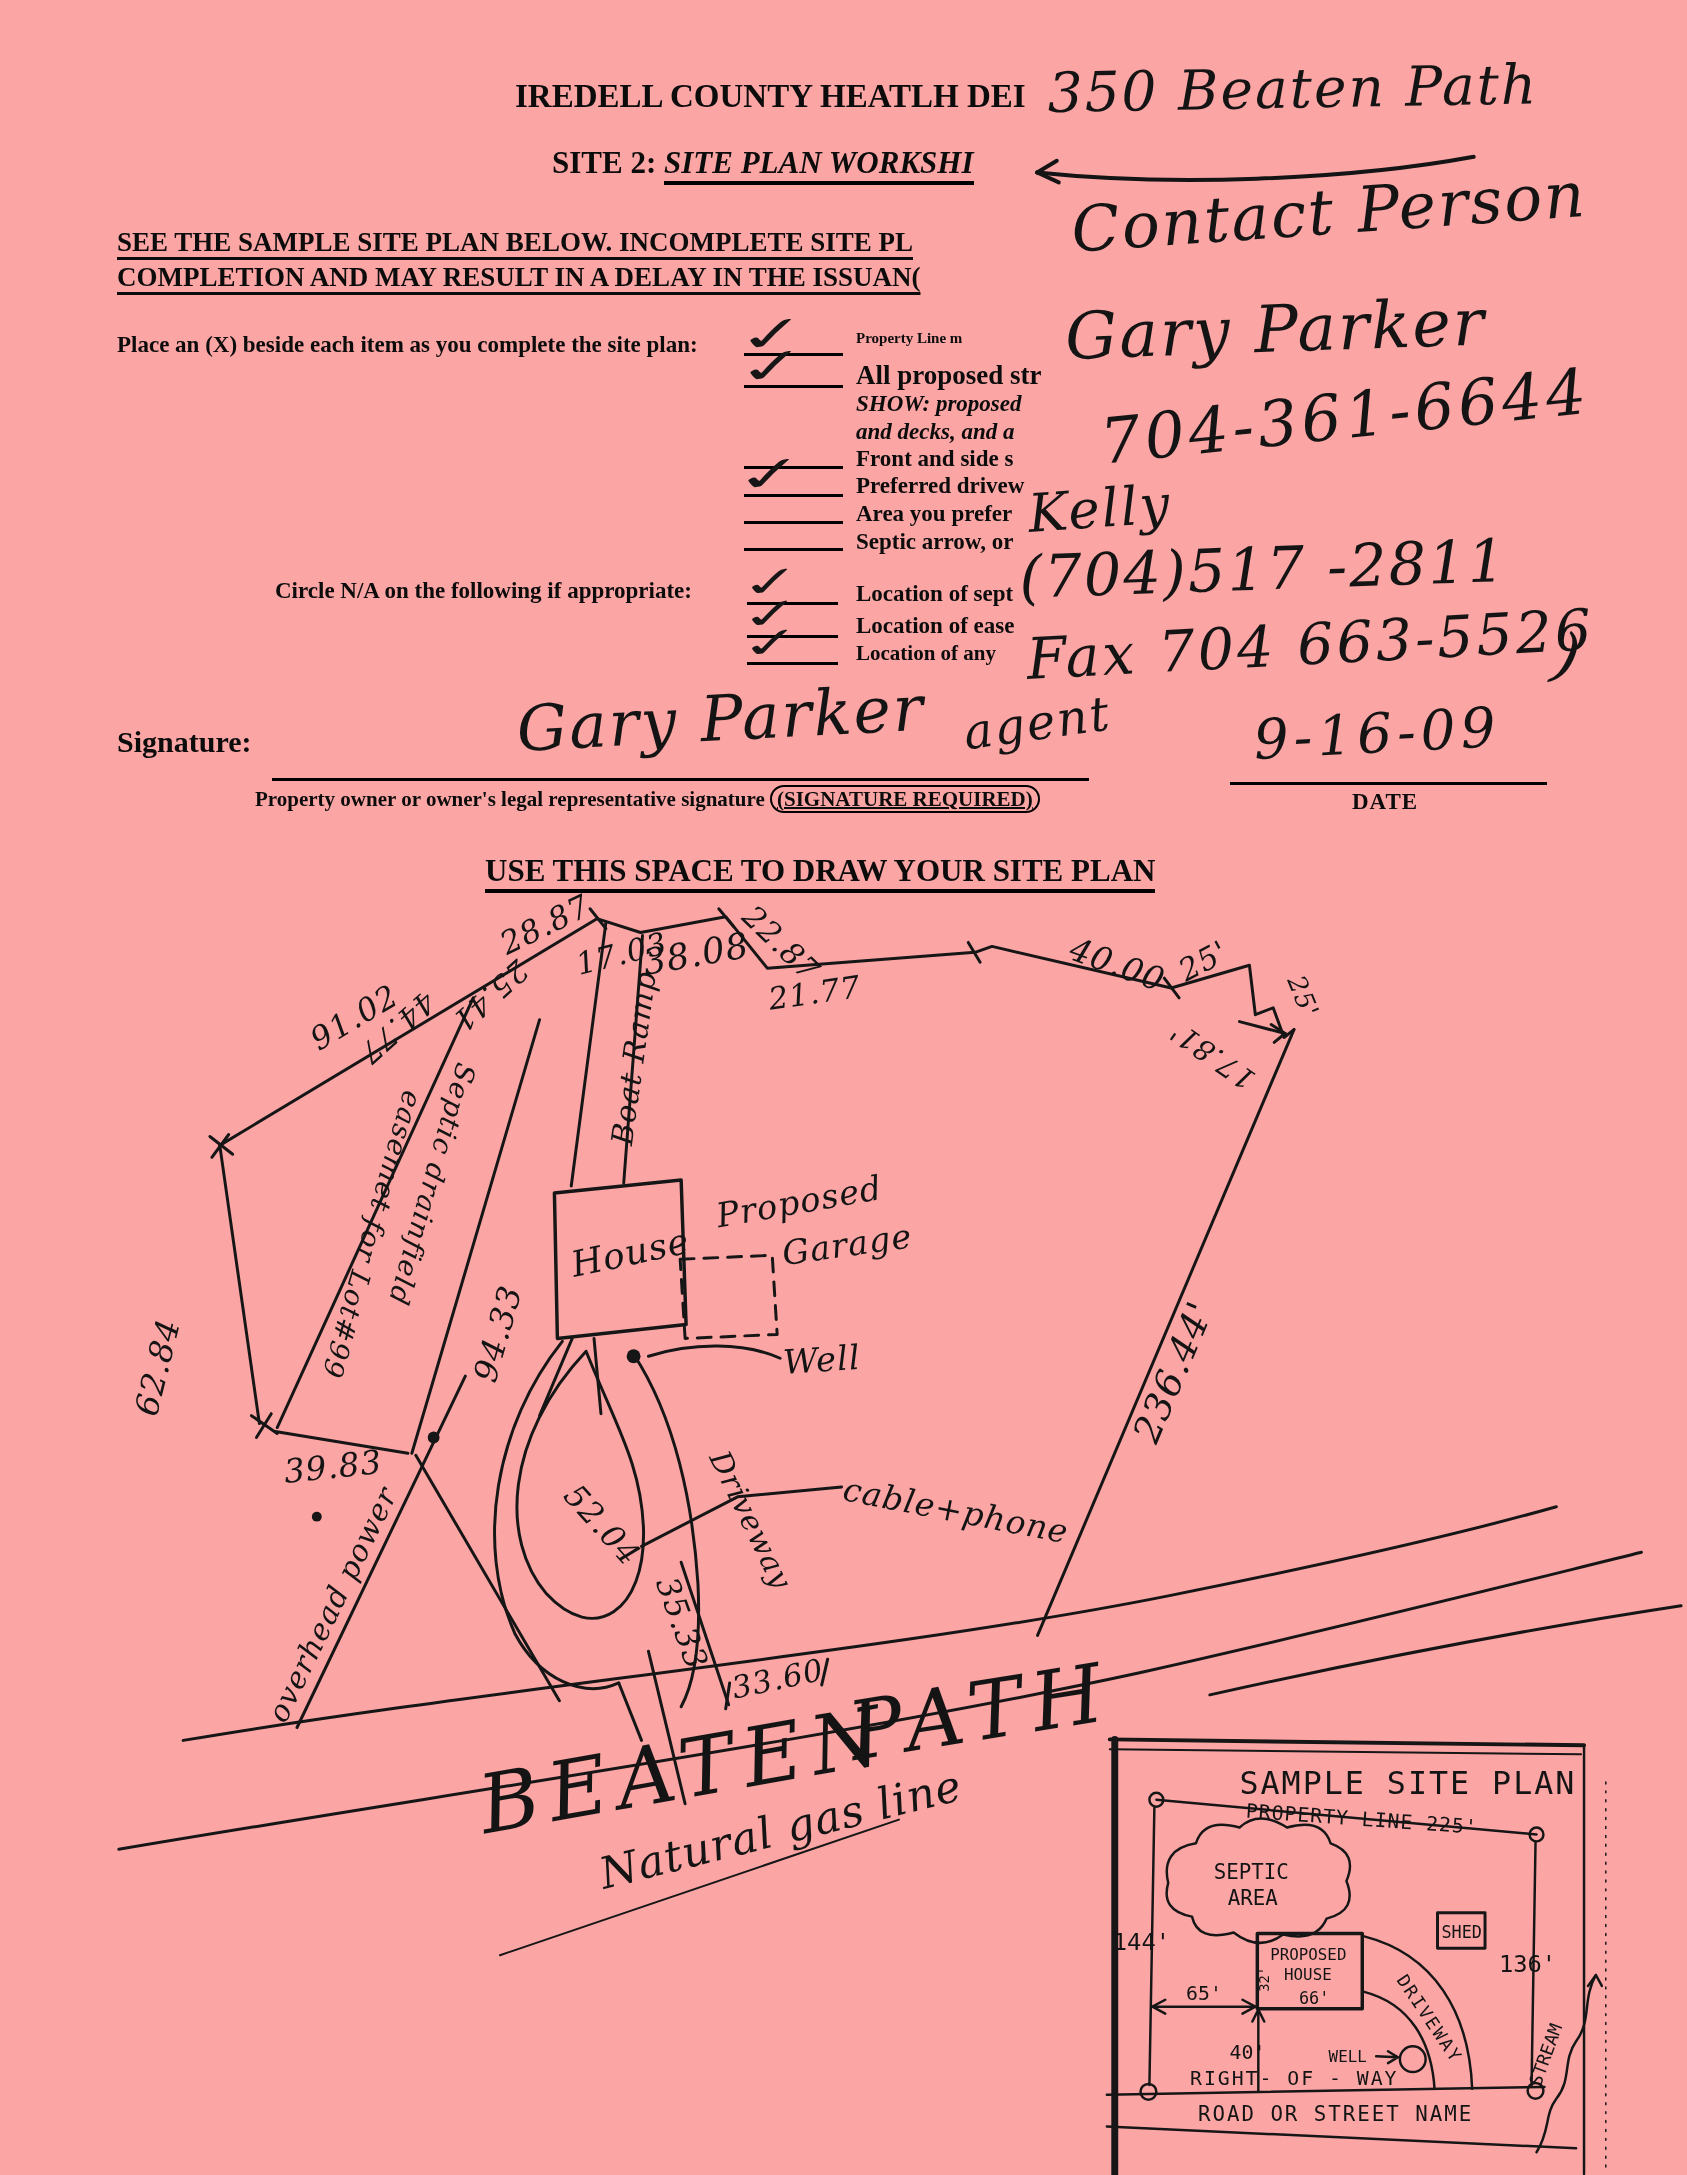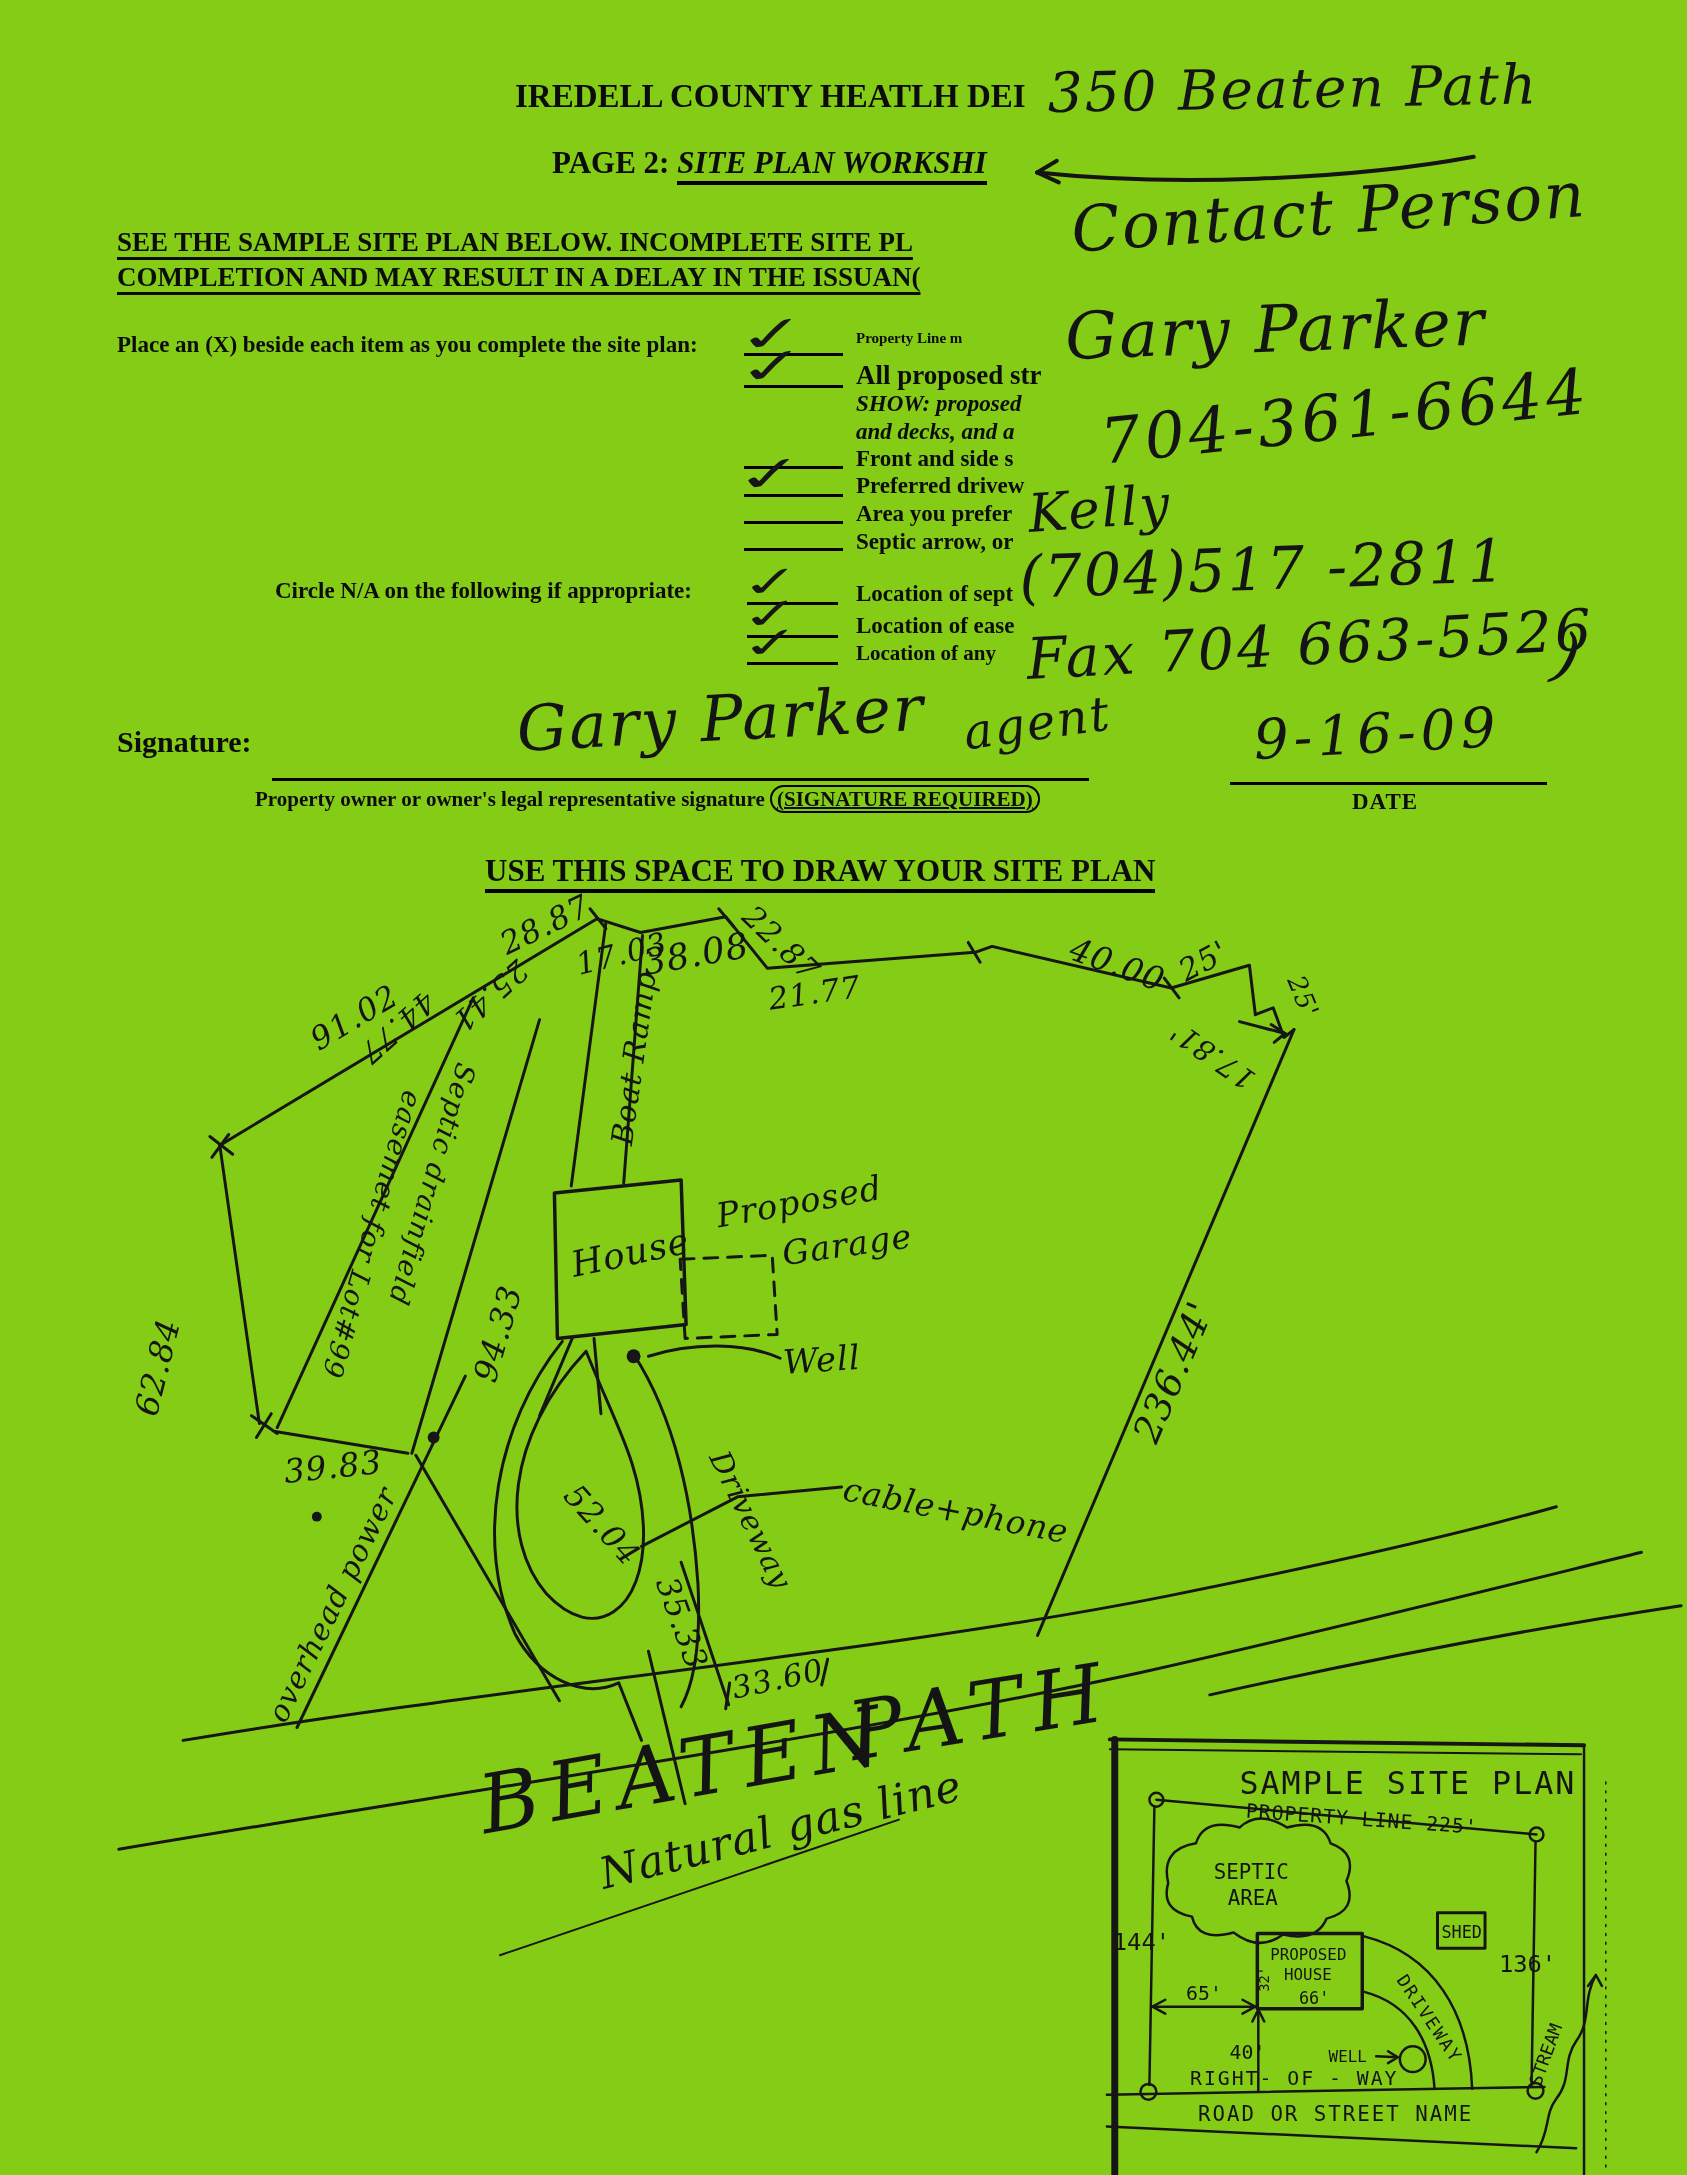--- a/index.html
+++ b/index.html
@@ -1,16 +1,16 @@
 <!DOCTYPE html>
 <html><head>
 <meta charset="utf-8">
 <style>
   html,body{margin:0;padding:0;background:#fff;}
-  .page{position:relative;width:1687px;height:2175px;background:#84cc16;overflow:hidden;
+  .page{position:relative;width:1687px;height:2175px;background:#fca5a5;overflow:hidden;
         font-family:"Liberation Serif",serif;color:#0c0c0c;}
   .t{position:absolute;white-space:nowrap;line-height:1.05;}
   .b{font-weight:bold;}
   .i{font-style:italic;}
   .serif{font-family:"Liberation Serif",serif;}
   .hw{position:absolute;white-space:nowrap;font-family:"DejaVu Serif",serif;
       font-style:italic;color:#141414;transform-origin:left top;letter-spacing:2px;}
   .uline{text-decoration:underline;text-decoration-thickness:3px;text-underline-offset:6px;}
   .u-thick{border-bottom:4px solid #000;padding-bottom:1px;}
   .blank{position:absolute;height:0;border-bottom:3px solid #000;}
@@ -25,21 +25,21 @@
   .rd{font-family:"DejaVu Serif",serif;font-style:italic;letter-spacing:10px;}
   .sp{font-family:"DejaVu Sans Mono",monospace;}
 </style>
 </head>
 <body>
 
 <div class="page">
 
   <div class="t serif b" style="left:515px;top:79px;font-size:33px;">IREDELL COUNTY HEATLH DEI</div>
   <div class="t serif b" style="left:552px;top:147px;font-size:31px;">
-    <span>PAGE 2:</span>
+    <span>SITE 2:</span>
     <span class="i u-thick">SITE PLAN WORKSHI</span>
   </div>
 
   <div class="t serif b uline" style="left:117px;top:263px;font-size:27px;">COMPLETION AND MAY RESULT IN A DELAY IN THE ISSUAN(</div>
   <div class="t serif b uline" style="left:117px;top:228px;font-size:27px;">SEE THE SAMPLE SITE PLAN BELOW.  INCOMPLETE SITE PL</div>
 
   <div class="t serif b" style="left:117px;top:333px;font-size:23px;">Place an (X) beside each item as you complete the site plan:</div>
 
   <div class="t serif b" style="left:856px;top:331px;font-size:15px;">Property Line m</div>
   <div class="t serif b" style="left:856px;top:361px;font-size:27px;">All proposed str</div>

